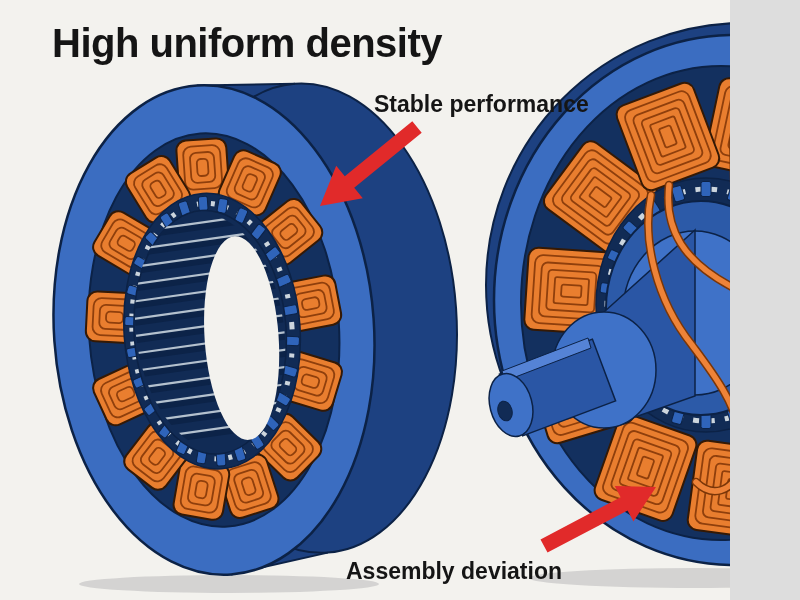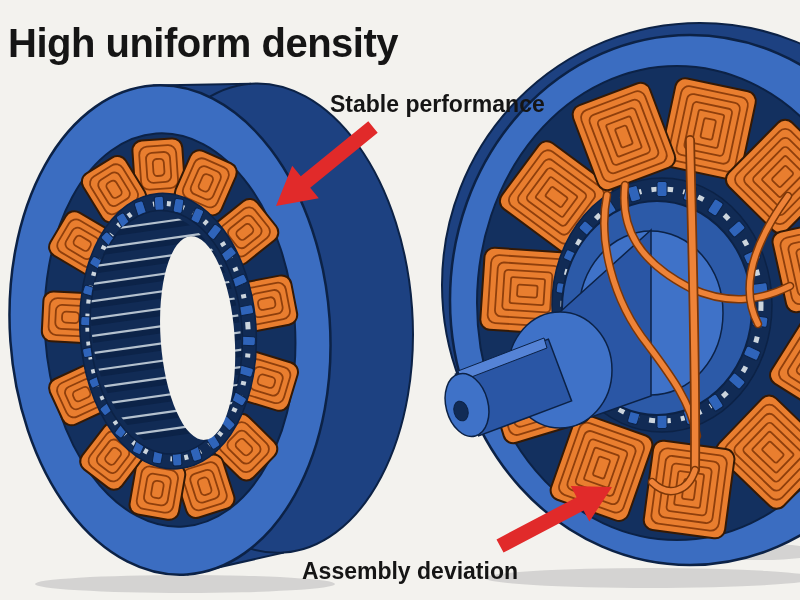--- a/index.html
+++ b/index.html
@@ -1,16 +1,16 @@
 <!DOCTYPE html>
 <html style="--bg: #f3f2ee; --housing: #3b6dc1; --housing_dark: #1d4181; --edge: #0c2246; --winding_bg: #13305f; --bore: #112b55; --tooth: #2f64ba; --liner: #ccd5dd; --coil: #e97e2f; --coil_line: #8f3f0c; --coil_edge: #341905; --slat_light: #b4c1ce; --slat_dark: #0c2348; --hub: #2c5aa8; --hub_light: #3f72c8; --shaft: #2a56a5; --keyway: #5583d6; --wire: #ee8338; --wire_dark: #7a3608; --arrow: #e12a2a; --text: #151515; --shadow: rgba(25,30,40,0.14);"><head>
 <meta charset="utf-8">
 <style>
   html,body{margin:0;padding:0;background:#ddd;}
-  .stage{width:800px;height:600px;position:relative;background:var(--bg,#f3f2ee);overflow:hidden;}
+  .stage{width:686px;height:600px;position:relative;background:var(--bg,#f3f2ee);overflow:hidden;padding-left:44px;}
   svg{display:block;}
   .hsg  {fill:var(--housing);stroke:var(--edge);stroke-width:2.5;}
   .hsgd {fill:var(--housing_dark);stroke:var(--edge);stroke-width:2;}
   .sil  {fill:none;stroke:var(--edge);stroke-width:2;}
   .wbg  {fill:var(--winding_bg);stroke:var(--edge);stroke-width:2;}
   .boref{fill:var(--bore);stroke:var(--edge);stroke-width:1.5;}
   .holef{fill:var(--bg);}
   .hubf {fill:var(--hub);stroke:var(--edge);stroke-width:2;}
   .hubl {fill:var(--hub_light);stroke:var(--edge);stroke-width:1.5;}
   .shf  {fill:var(--shaft);stroke:var(--edge);stroke-width:1.5;}

